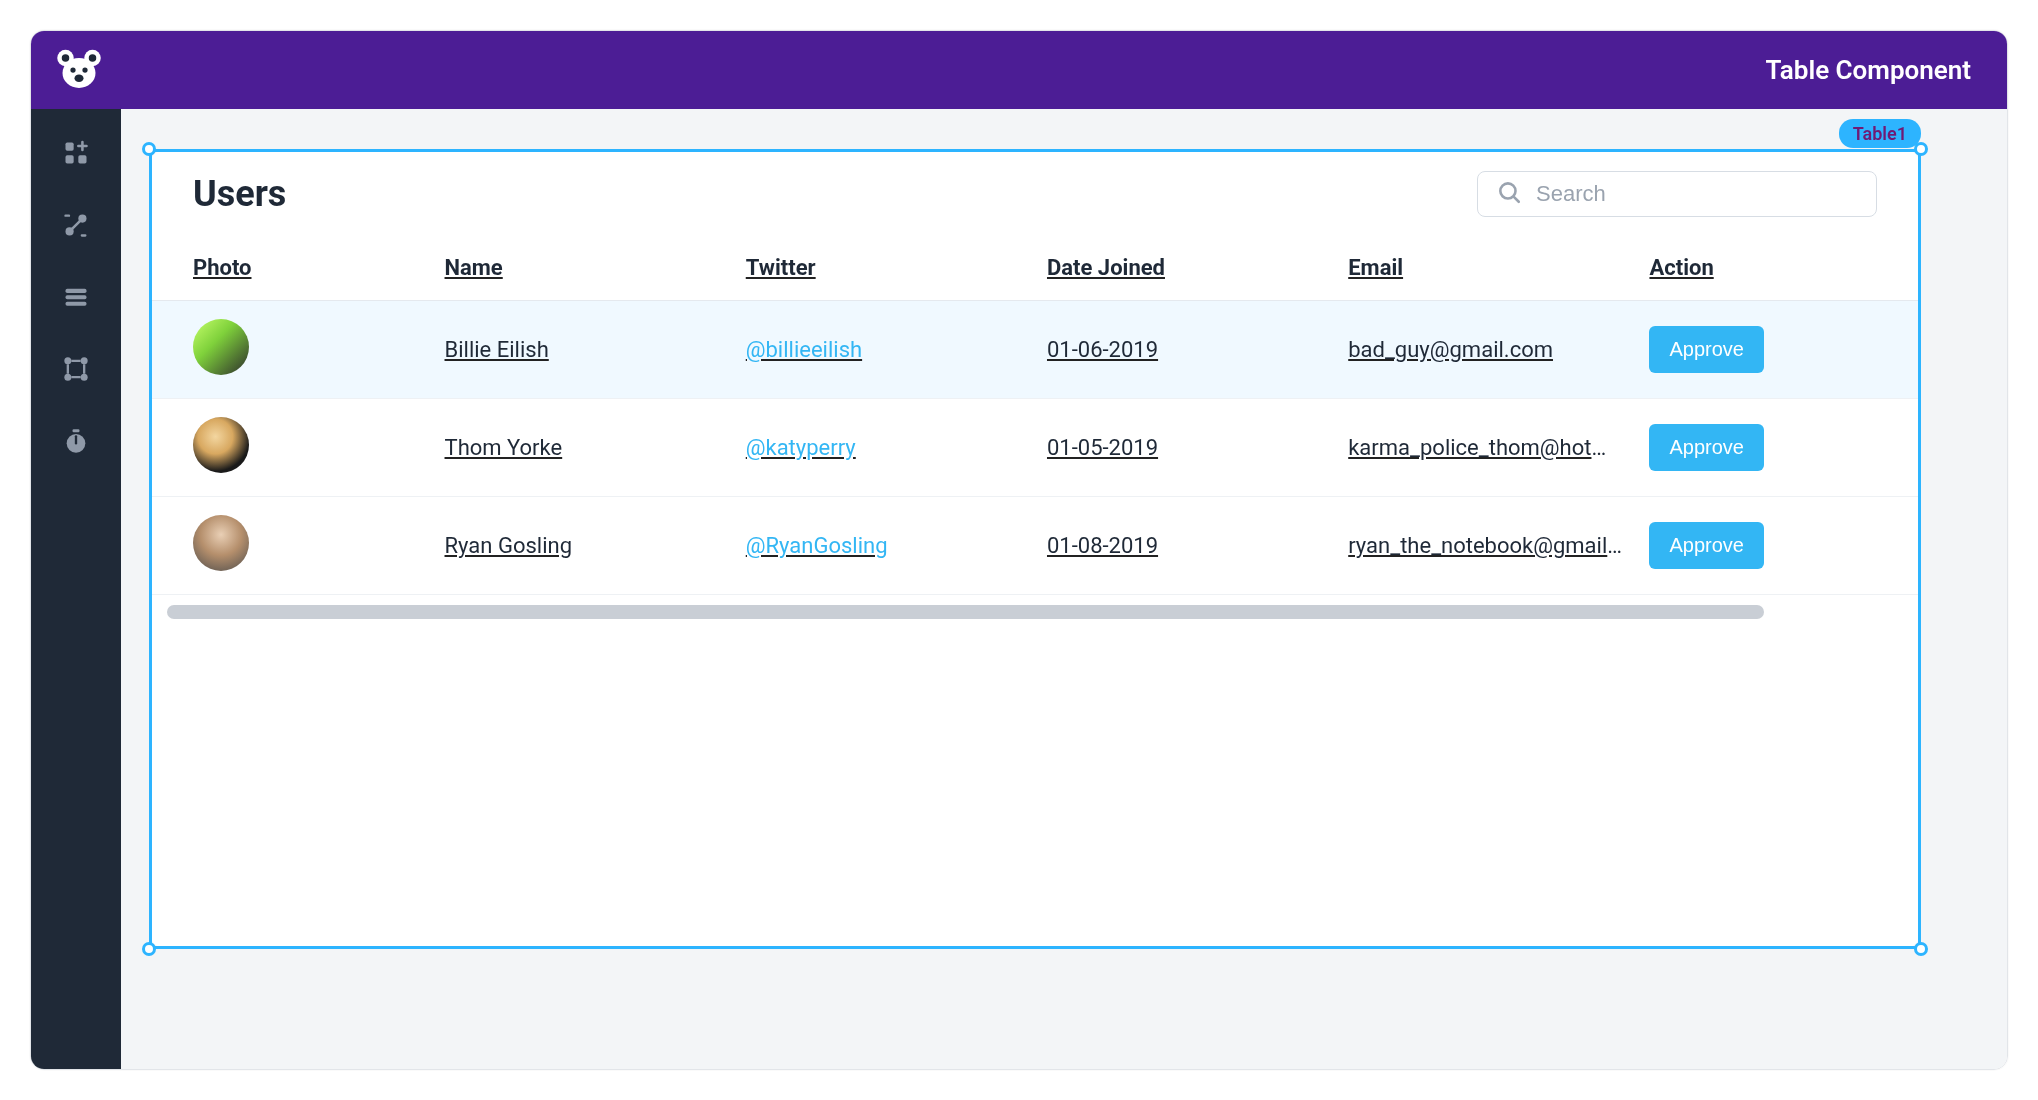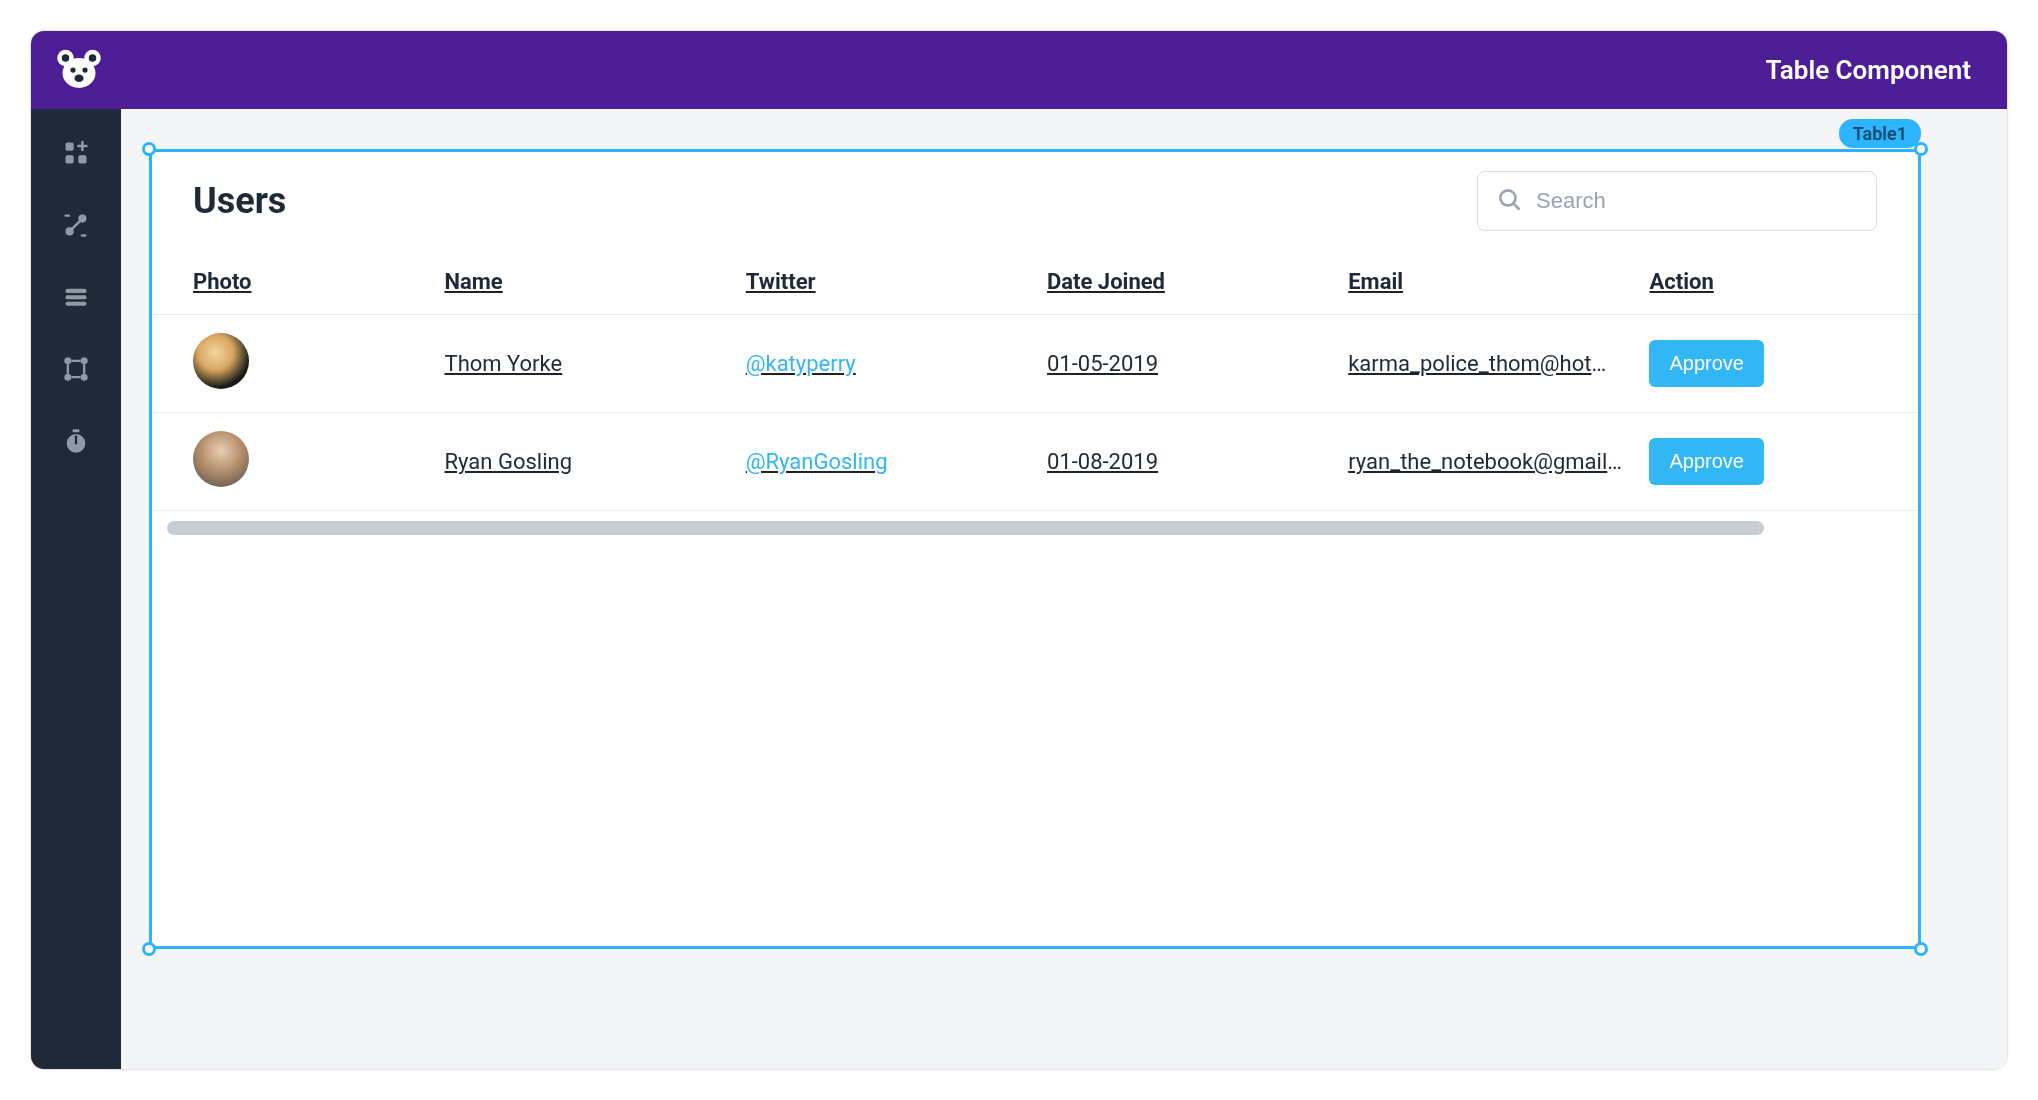--- a/index.html
+++ b/index.html
@@ -86,21 +86,21 @@
     pointer-events: none;
   }
   .sel-handle.tl { left: -7px; top: -7px; }
   .sel-handle.tr { right: -7px; top: -7px; }
   .sel-handle.bl { left: -7px; bottom: -7px; }
   .sel-handle.br { right: -7px; bottom: -7px; }
   .sel-tag {
     position: absolute;
     right: 0; top: -30px;
     background: #2db4ff;
-    color: #0c4a6e;
+    color: #701a75;
     font-size: 18px;
     font-weight: 600;
     padding: 4px 14px;
     border-radius: 14px;
   }
 
   .table-card {
     position: absolute; inset: 0;
     background: #ffffff;
     display: flex;
@@ -113,21 +113,21 @@
     padding: 22px 44px 18px 44px;
   }
   .table-title {
     font-size: 36px;
     font-weight: 700;
     color: #1f2937;
   }
   .search-box {
     margin-left: auto;
     width: 400px;
-    height: 60px;
+    height: 46px;
     border: 1px solid #d7dde4;
     border-radius: 8px;
     display: flex;
     align-items: center;
     padding: 0 18px;
     gap: 14px;
     background: #ffffff;
   }
   .search-box svg { width: 26px; height: 26px; color: #9aa3af; flex-shrink: 0; }
   .search-box input {
@@ -320,20 +320,28 @@
               <tr>
                 <th>Photo</th>
                 <th>Name</th>
                 <th>Twitter</th>
                 <th>Date Joined</th>
                 <th>Email</th>
                 <th>Action</th>
               </tr>
             </thead>
             <tbody id="tbody">
+                <tr class="hl">
+                  <td><span class="avatar" style="background: linear-gradient(135deg, rgb(198, 255, 107) 0%, rgb(127, 209, 59) 40%, rgb(43, 43, 43) 100%);"></span></td>
+                  <td>Billie Eilish</td>
+                  <td><span class="twitter-link">@billieeilish</span></td>
+                  <td>01-06-2019</td>
+                  <td>bad_guy@gmail.com</td>
+                  <td><button class="approve-btn">Approve</button></td>
+                </tr>
                 <tr>
                   <td><span class="avatar" style="background: radial-gradient(circle at 40% 35%, rgb(243, 214, 160) 0%, rgb(216, 168, 96) 35%, rgb(26, 26, 26) 70%);"></span></td>
                   <td>Thom Yorke</td>
                   <td><span class="twitter-link">@katyperry</span></td>
                   <td>01-05-2019</td>
                   <td>karma_police_thom@hotmail.com</td>
                   <td><button class="approve-btn">Approve</button></td>
                 </tr>
                 <tr>
                   <td><span class="avatar" style="background: radial-gradient(circle at 50% 35%, rgb(233, 207, 181) 0%, rgb(181, 143, 108) 45%, rgb(74, 74, 74) 100%);"></span></td>

